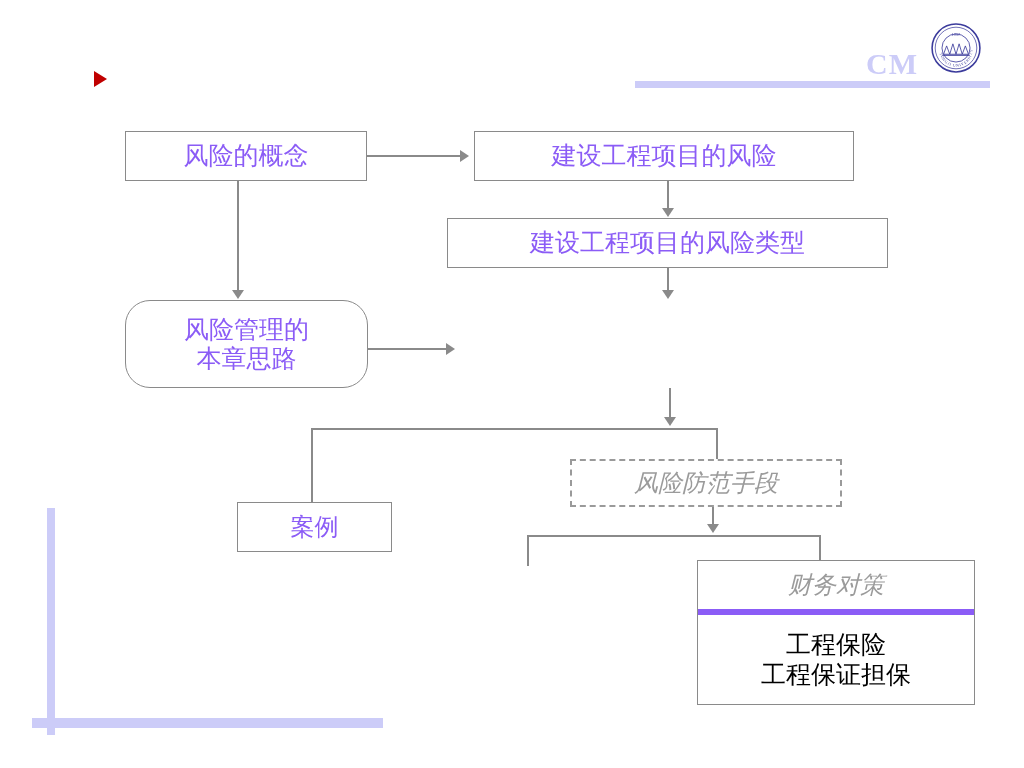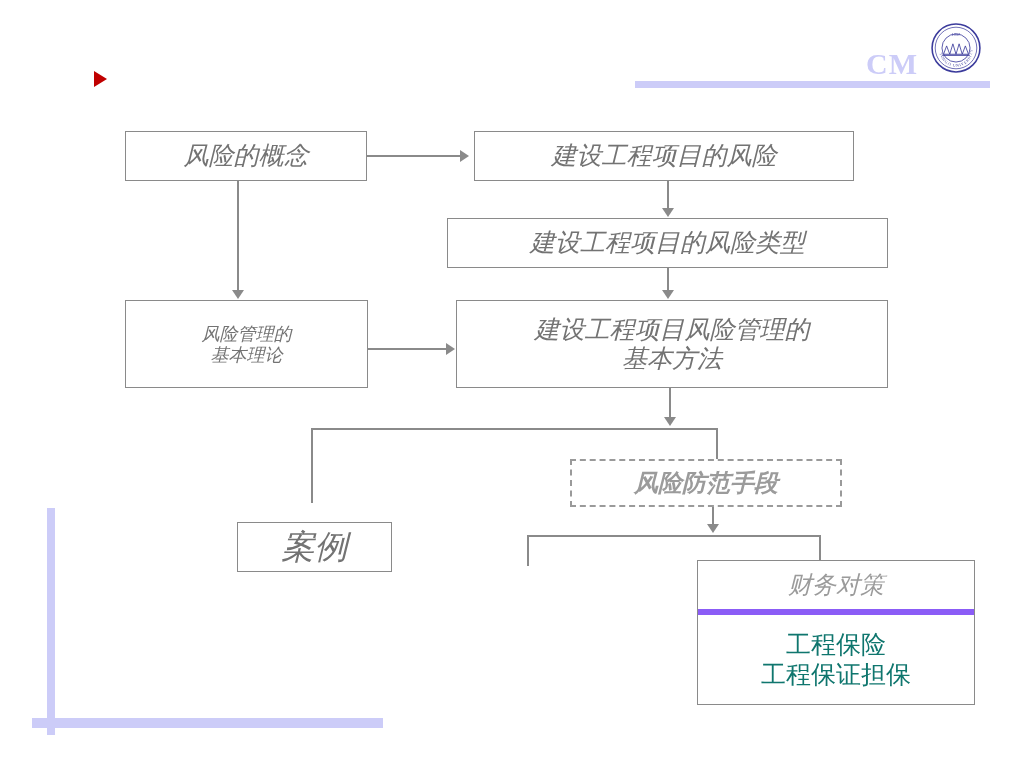--- a/index.html
+++ b/index.html
@@ -74,39 +74,38 @@
   .node {
     position: absolute;
     box-sizing: border-box;
     display: flex;
     flex-direction: column;
     align-items: center;
     justify-content: center;
     text-align: center;
     background: #ffffff;
     font-family: "DejaVu Sans", "Liberation Sans", sans-serif;
-    color: #737373;
+    color: #8b5cf6;
     line-height: 1.18;
-    font-style: italic;
   }
   .node.solid { border: 1px solid #8a8a8a; }
   .node.dashed {
     border: 2px dashed #9a9a9a;
     color: #9b9b9b;
     font-style: italic;
   }
   .node .ln { display: block; white-space: nowrap; }
 
   #node-risk-concept      { left: 125px; top: 131px; width: 242px; height: 50px; font-size: 25px; }
   #node-project-risk      { left: 474px; top: 131px; width: 380px; height: 50px; font-size: 25px; }
   #node-risk-types        { left: 447px; top: 218px; width: 441px; height: 50px; font-size: 25px; }
-  #node-risk-mgmt-theory  { left: 125px; top: 300px; width: 243px; height: 88px; font-size: 18px; }
+  #node-risk-mgmt-theory  { left: 125px; top: 300px; width: 243px; height: 88px; font-size: 25px; border-radius: 25px; }
   #node-risk-mgmt-method  { left: 456px; top: 300px; width: 432px; height: 88px; font-size: 25px; }
-  #node-prevention        { left: 570px; top: 459px; width: 272px; height: 48px; font-size: 24px; font-weight: bold; }
-  #node-case             { left: 237px; top: 502px; width: 155px; height: 50px; font-size: 33px; margin-top: 20px; }
+  #node-prevention        { left: 570px; top: 459px; width: 272px; height: 48px; font-size: 24px; }
+  #node-case             { left: 237px; top: 502px; width: 155px; height: 50px; font-size: 24px; }
   #node-control          { left: 432px; top: 565px; width: 194px; height: 48px; font-size: 24px; }
 
   
   #node-financial {
     position: absolute;
     left: 697px;
     top: 560px;
     width: 278px;
     height: 145px;
     box-sizing: border-box;
@@ -126,21 +125,21 @@
     font-style: italic;
     font-size: 24px;
     white-space: nowrap;
   }
   #node-financial .fin-body {
     flex: 1;
     display: flex;
     flex-direction: column;
     align-items: center;
     justify-content: center;
-    color: #0f766e;
+    color: #000000;
     font-size: 25px;
     line-height: 1.2;
   }
   #node-financial .fin-body .ln { white-space: nowrap; }
 
   
   .conn {
     position: absolute;
     background: #8a8a8a;
   }
@@ -225,27 +224,23 @@
   <div class="node solid" id="node-project-risk">
     <span class="ln">建设工程项目的风险</span>
   </div>
 
   <div class="node solid" id="node-risk-types">
     <span class="ln">建设工程项目的风险类型</span>
   </div>
 
   <div class="node solid" id="node-risk-mgmt-theory">
     <span class="ln">风险管理的</span>
-    <span class="ln">基本理论</span>
-  </div>
-
-  <div class="node solid" id="node-risk-mgmt-method">
-    <span class="ln">建设工程项目风险管理的</span>
-    <span class="ln">基本方法</span>
-  </div>
+    <span class="ln">本章思路</span>
+  </div>
+
 
   <div class="node dashed" id="node-prevention">
     <span class="ln">风险防范手段</span>
   </div>
 
   <div class="node solid" id="node-case">
     <span class="ln">案例</span>
   </div>
 
 

